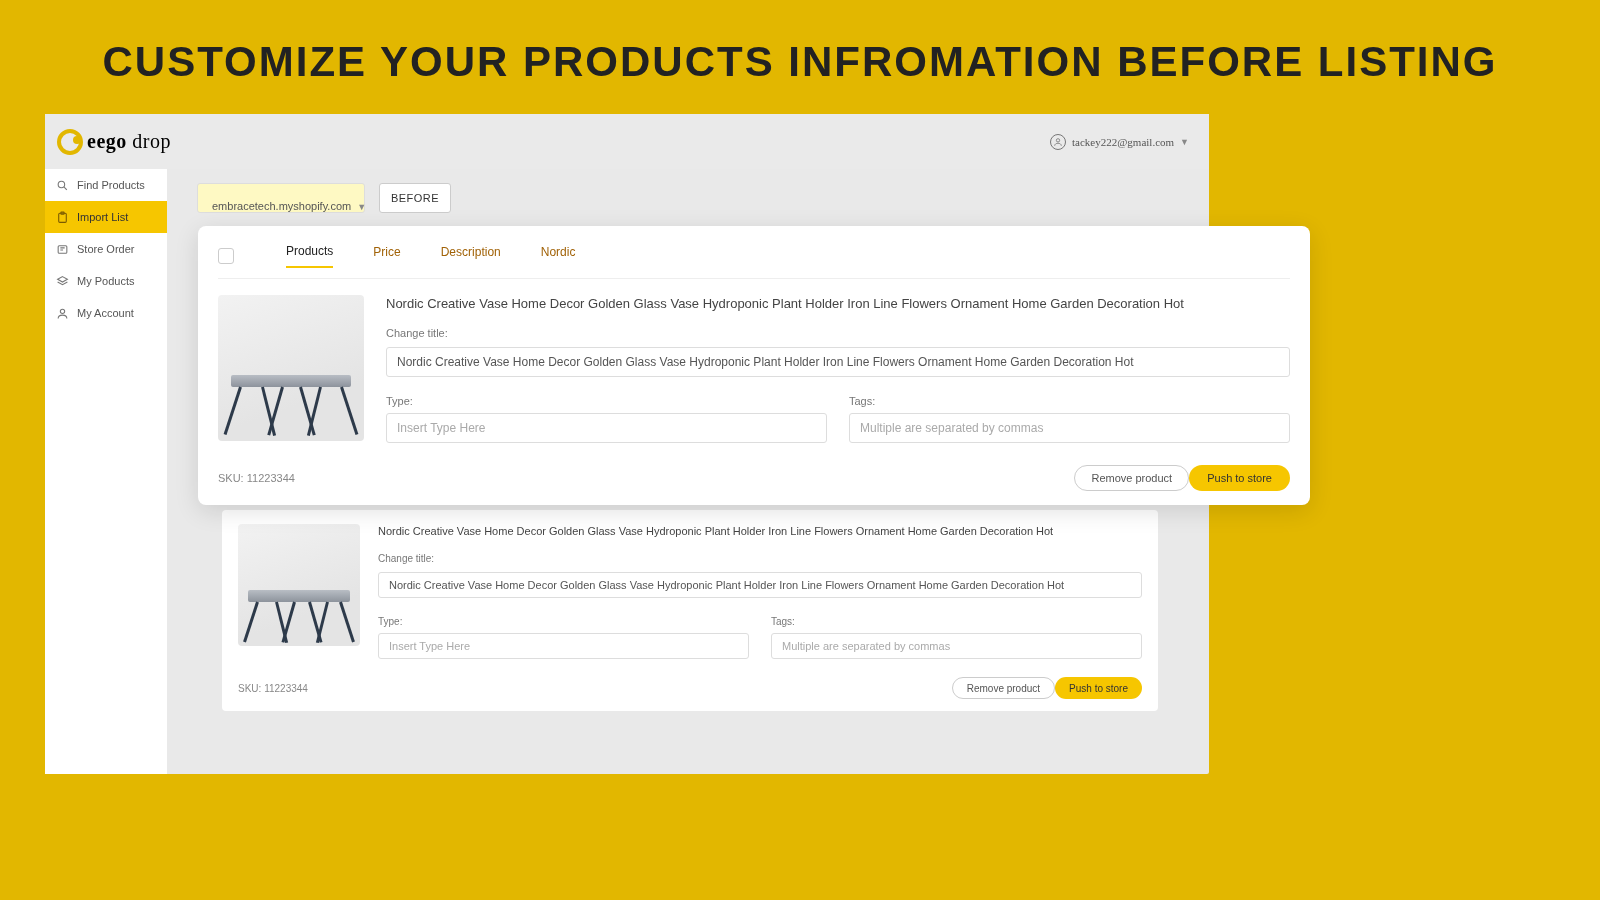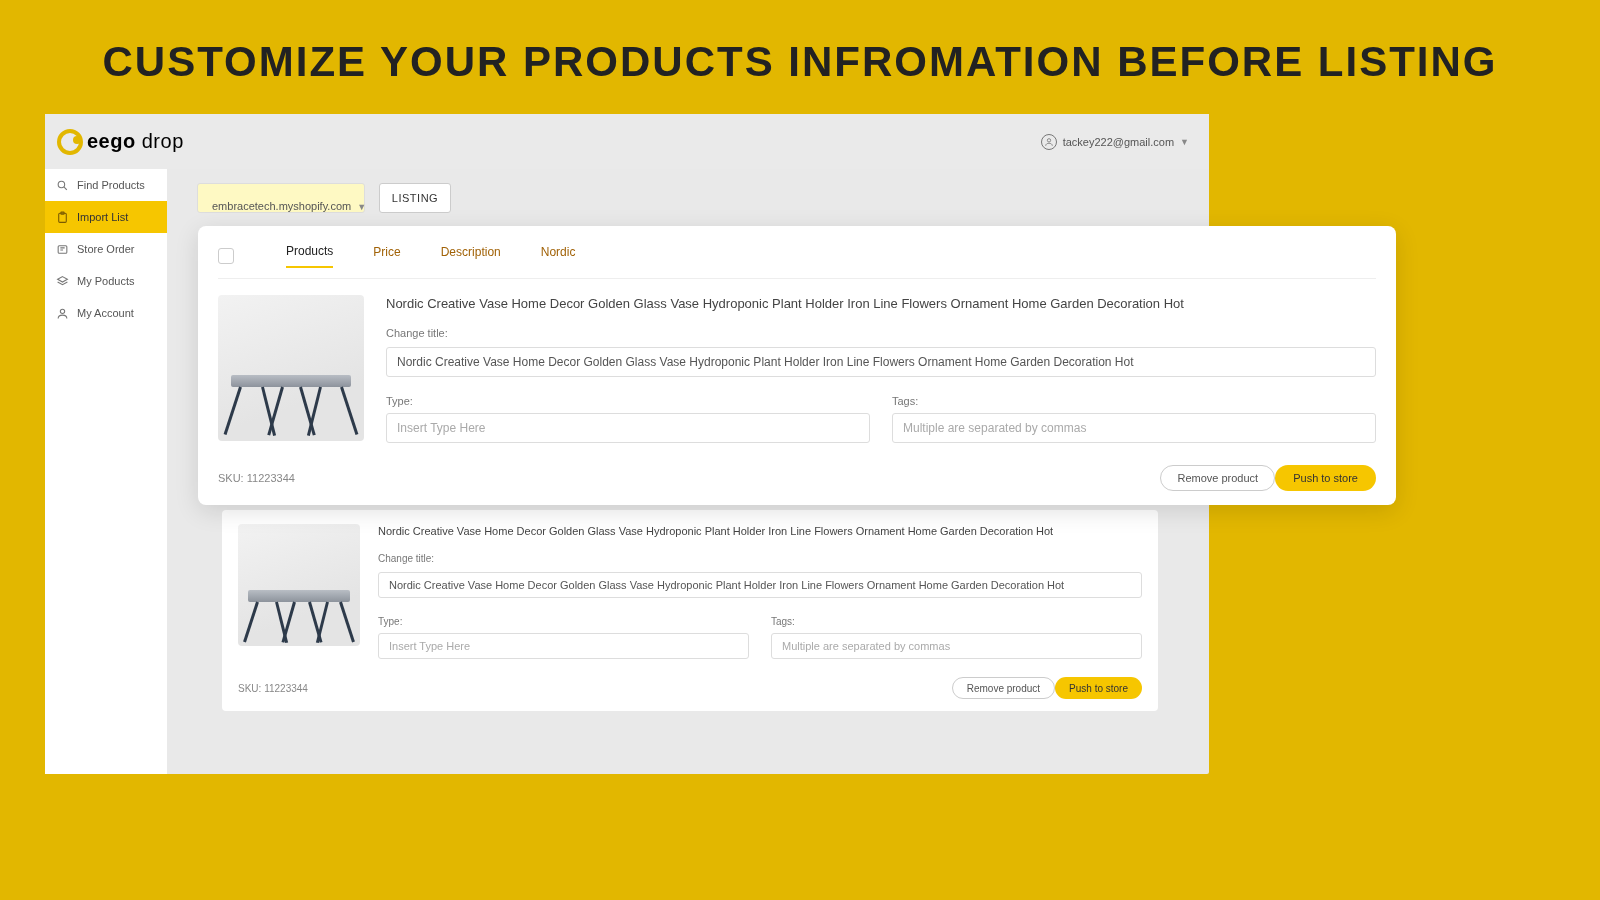--- a/index.html
+++ b/index.html
@@ -1,21 +1,21 @@
 <!DOCTYPE html>
 <html><head>
 <meta charset="utf-8">
 <style>
   * { box-sizing: border-box; margin: 0; padding: 0; }
   body { font-family: Arial, Helvetica, sans-serif; background: #e2b700; width: 1600px; height: 900px; overflow: hidden; }
   .outer { width: 1600px; height: 900px; position: relative; }
   .hero-title { text-align: center; font-size: 42px; font-weight: 900; letter-spacing: 2px; color: #222; padding: 38px 0 24px 0; font-family: Impact, "Arial Black", sans-serif; }
   .app-window { position: absolute; left: 45px; top: 114px; width: 1164px; height: 660px; background: #e9e9e9; border-radius: 2px; overflow: visible; }
   
-  .topbar { height: 55px; background: #eaeaea; display: flex; align-items: center; justify-content: space-between; padding: 0 20px 0 12px; }
+  .topbar { height: 55px; background: #eaeaea; display: flex; align-items: center; justify-content: space-between; padding: 0 20px 0 12px; font-family: Liberation Serif, serif; }
   .logo { display: flex; align-items: center; gap: 4px; }
   .logo-mark { width: 26px; height: 26px; border-radius: 50%; border: 4px solid #e2b700; position: relative; }
   .logo-mark::after{ content:''; position:absolute; right:-2px; top:3px; width:8px; height:8px; background:#e2b700; border-radius:50%;}
   .logo-text { font-size: 20px; font-weight: 700; letter-spacing: .5px; }
   .logo-text .thin { font-weight: 400; }
   .user-chip { display: flex; align-items: center; gap: 6px; font-size: 11px; color: #555; }
   .user-chip .avatar { width:16px; height:16px; border:1.5px solid #777; border-radius:50%; display:inline-flex; align-items:center; justify-content:center;}
   .user-chip .chev { font-size: 9px; color:#888;}
   
   .body-row { display: flex; height: calc(100% - 55px); }
@@ -24,21 +24,21 @@
   .side-item.active { background: #f6c600; color: #333; }
   .side-icon { width: 14px; height: 14px; display:inline-flex; align-items:center; justify-content:center; }
   .main { flex: 1; padding: 14px 18px 0 30px; position: relative; }
   .toolbar { display: flex; align-items: center; gap: 14px; margin-bottom: 16px; }
   .store-select { width: 168px; height: 30px; background: #fef9c3; border: 1px solid #ddd; border-radius: 3px; display:flex; align-items:flex-end; padding: 0 8px; font-size: 11px; color:#555; gap:6px; position:relative;}
   .store-select .shop-ico { width:12px; height:12px; background:#5fa537; border-radius:2px; }
   .store-select .caret { margin-left:auto; font-size:9px; color:#888;}
   .search-input { flex:1; height:30px; border:1px solid #ddd; border-radius:3px; padding:0 10px; font-size:11px; color:#555; background:#f3f3f3;}
   .search-btn { width:72px; height:30px; background:#fff; border:1px solid #ccc; border-radius:3px; font-size:11px; letter-spacing:.5px; color:#333; cursor:pointer;}
   
-  .card-expanded { position:absolute; left:198px; top:226px; width:1198px; background:#fff; border-radius:8px; box-shadow:0 6px 24px rgba(0,0,0,.12); padding:16px 20px 14px 20px; z-index:5;}
+  .card-expanded { position:absolute; left:198px; top:226px; width:1112px; background:#fff; border-radius:8px; box-shadow:0 6px 24px rgba(0,0,0,.12); padding:16px 20px 14px 20px; z-index:5;}
   .card-tabs { display:flex; align-items:center; gap:40px; border-bottom:1px solid #eee; padding:2px 0 10px 0; margin-bottom:16px;}
   .checkbox { width:16px; height:16px; border:1.5px solid #ccc; border-radius:3px; margin-right:12px; }
   .tab { font-size:12px; color:#a16207; padding-bottom:8px; cursor:pointer;}
   .tab.active { color:#222; border-bottom:2px solid #f6c600; font-weight:500;}
   .card-body { display:flex; gap:22px; }
   .thumb { width:146px; height:146px; background:linear-gradient(160deg,#f2f2f2 0%, #e4e4e4 70%); border-radius:4px; display:flex; align-items:flex-end; justify-content:center; overflow:hidden;}
   .thumb .table-shape { width:120px; height:66px; position:relative;}
   .thumb .table-top { position:absolute; top:0; left:0; right:0; height:12px; background:linear-gradient(#b8bdc4,#8d939c); border-radius:2px;}
   .thumb .legs { position:absolute; top:12px; left:8px; right:8px; bottom:4px;}
   .thumb .leg { position:absolute; width:3px; background:#2d3a4a; transform-origin:top; }
@@ -141,21 +141,21 @@
         </div>
       </div>
 
       <div class="main">
         <div class="toolbar">
           <div class="store-select">
             <span class="shop-ico"></span>
             <span>embracetech.myshopify.com</span>
             <span class="caret">▼</span>
           </div>
-          <button class="search-btn">LISTING</button>
+          <button class="search-btn">BEFORE</button>
         </div>
       </div>
     </div>
   </div>
 
   <div class="card-expanded">
     <div class="card-tabs">
       <span class="checkbox"></span>
       <span class="tab active">Products</span>
       <span class="tab">Price</span>

